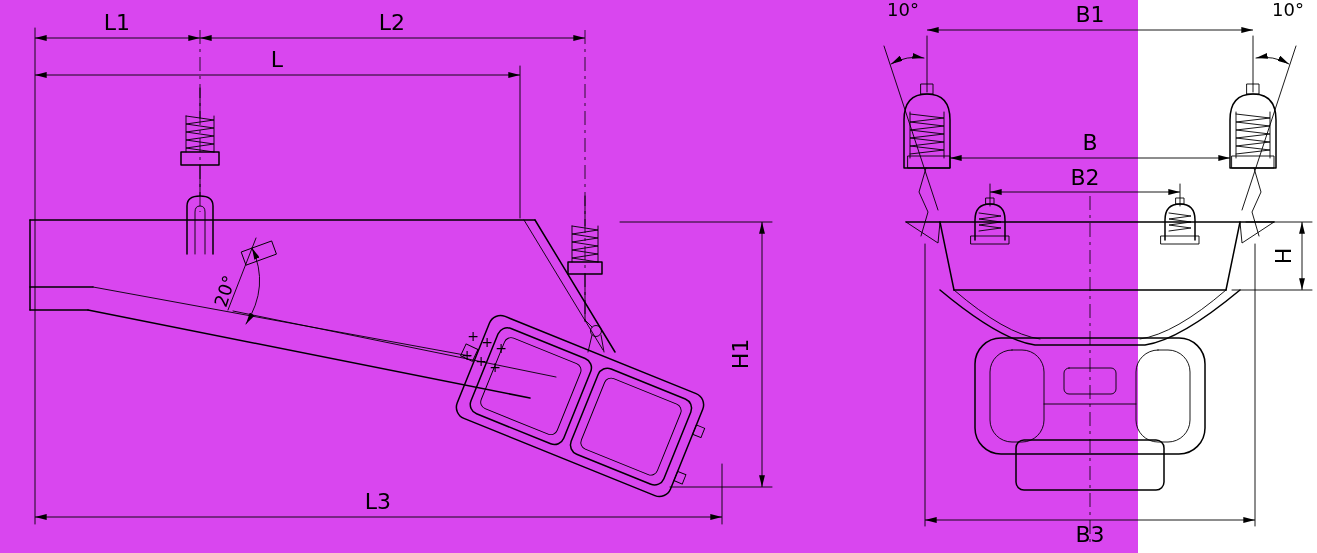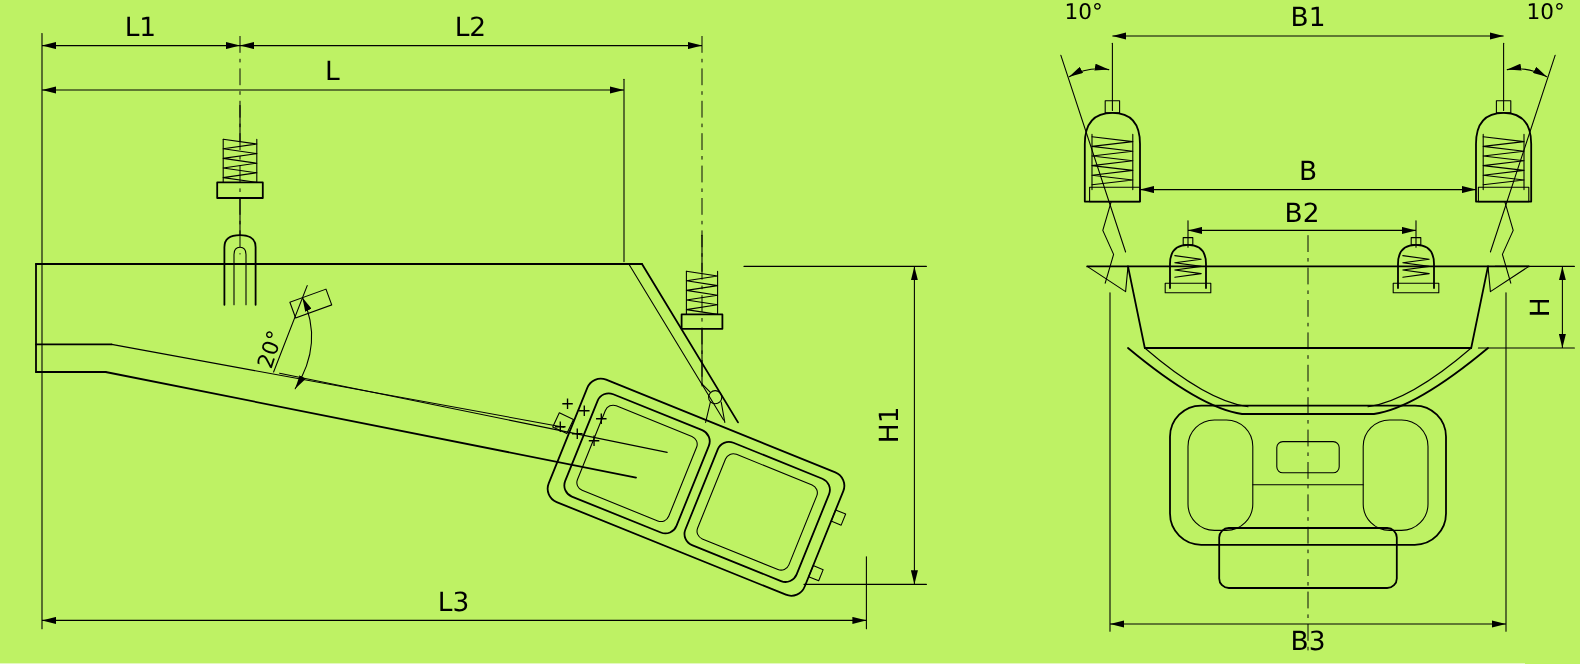--- a/index.html
+++ b/index.html
@@ -1,20 +1,20 @@
 <!DOCTYPE html>
 <html><head>
 <meta charset="utf-8">
 <style>
   html, body { margin: 0; padding: 0; background: #ffffff; }
   .stage {
     position: relative;
-    width: 1317px;
+    width: 1138px;
     height: 553px;
-    background: #bef264;
+    background: #d946ef;
     font-family: "DejaVu Sans", sans-serif;
   }
   svg { display: block; }
   
   .ln   { fill: none; stroke: #000; stroke-width: 1.5; stroke-linecap: round; stroke-linejoin: round; }
   
   .thin { fill: none; stroke: #000; stroke-width: 0.9; stroke-linecap: round; stroke-linejoin: round; }
   
   .dim  { fill: none; stroke: #000; stroke-width: 0.9; }
   

